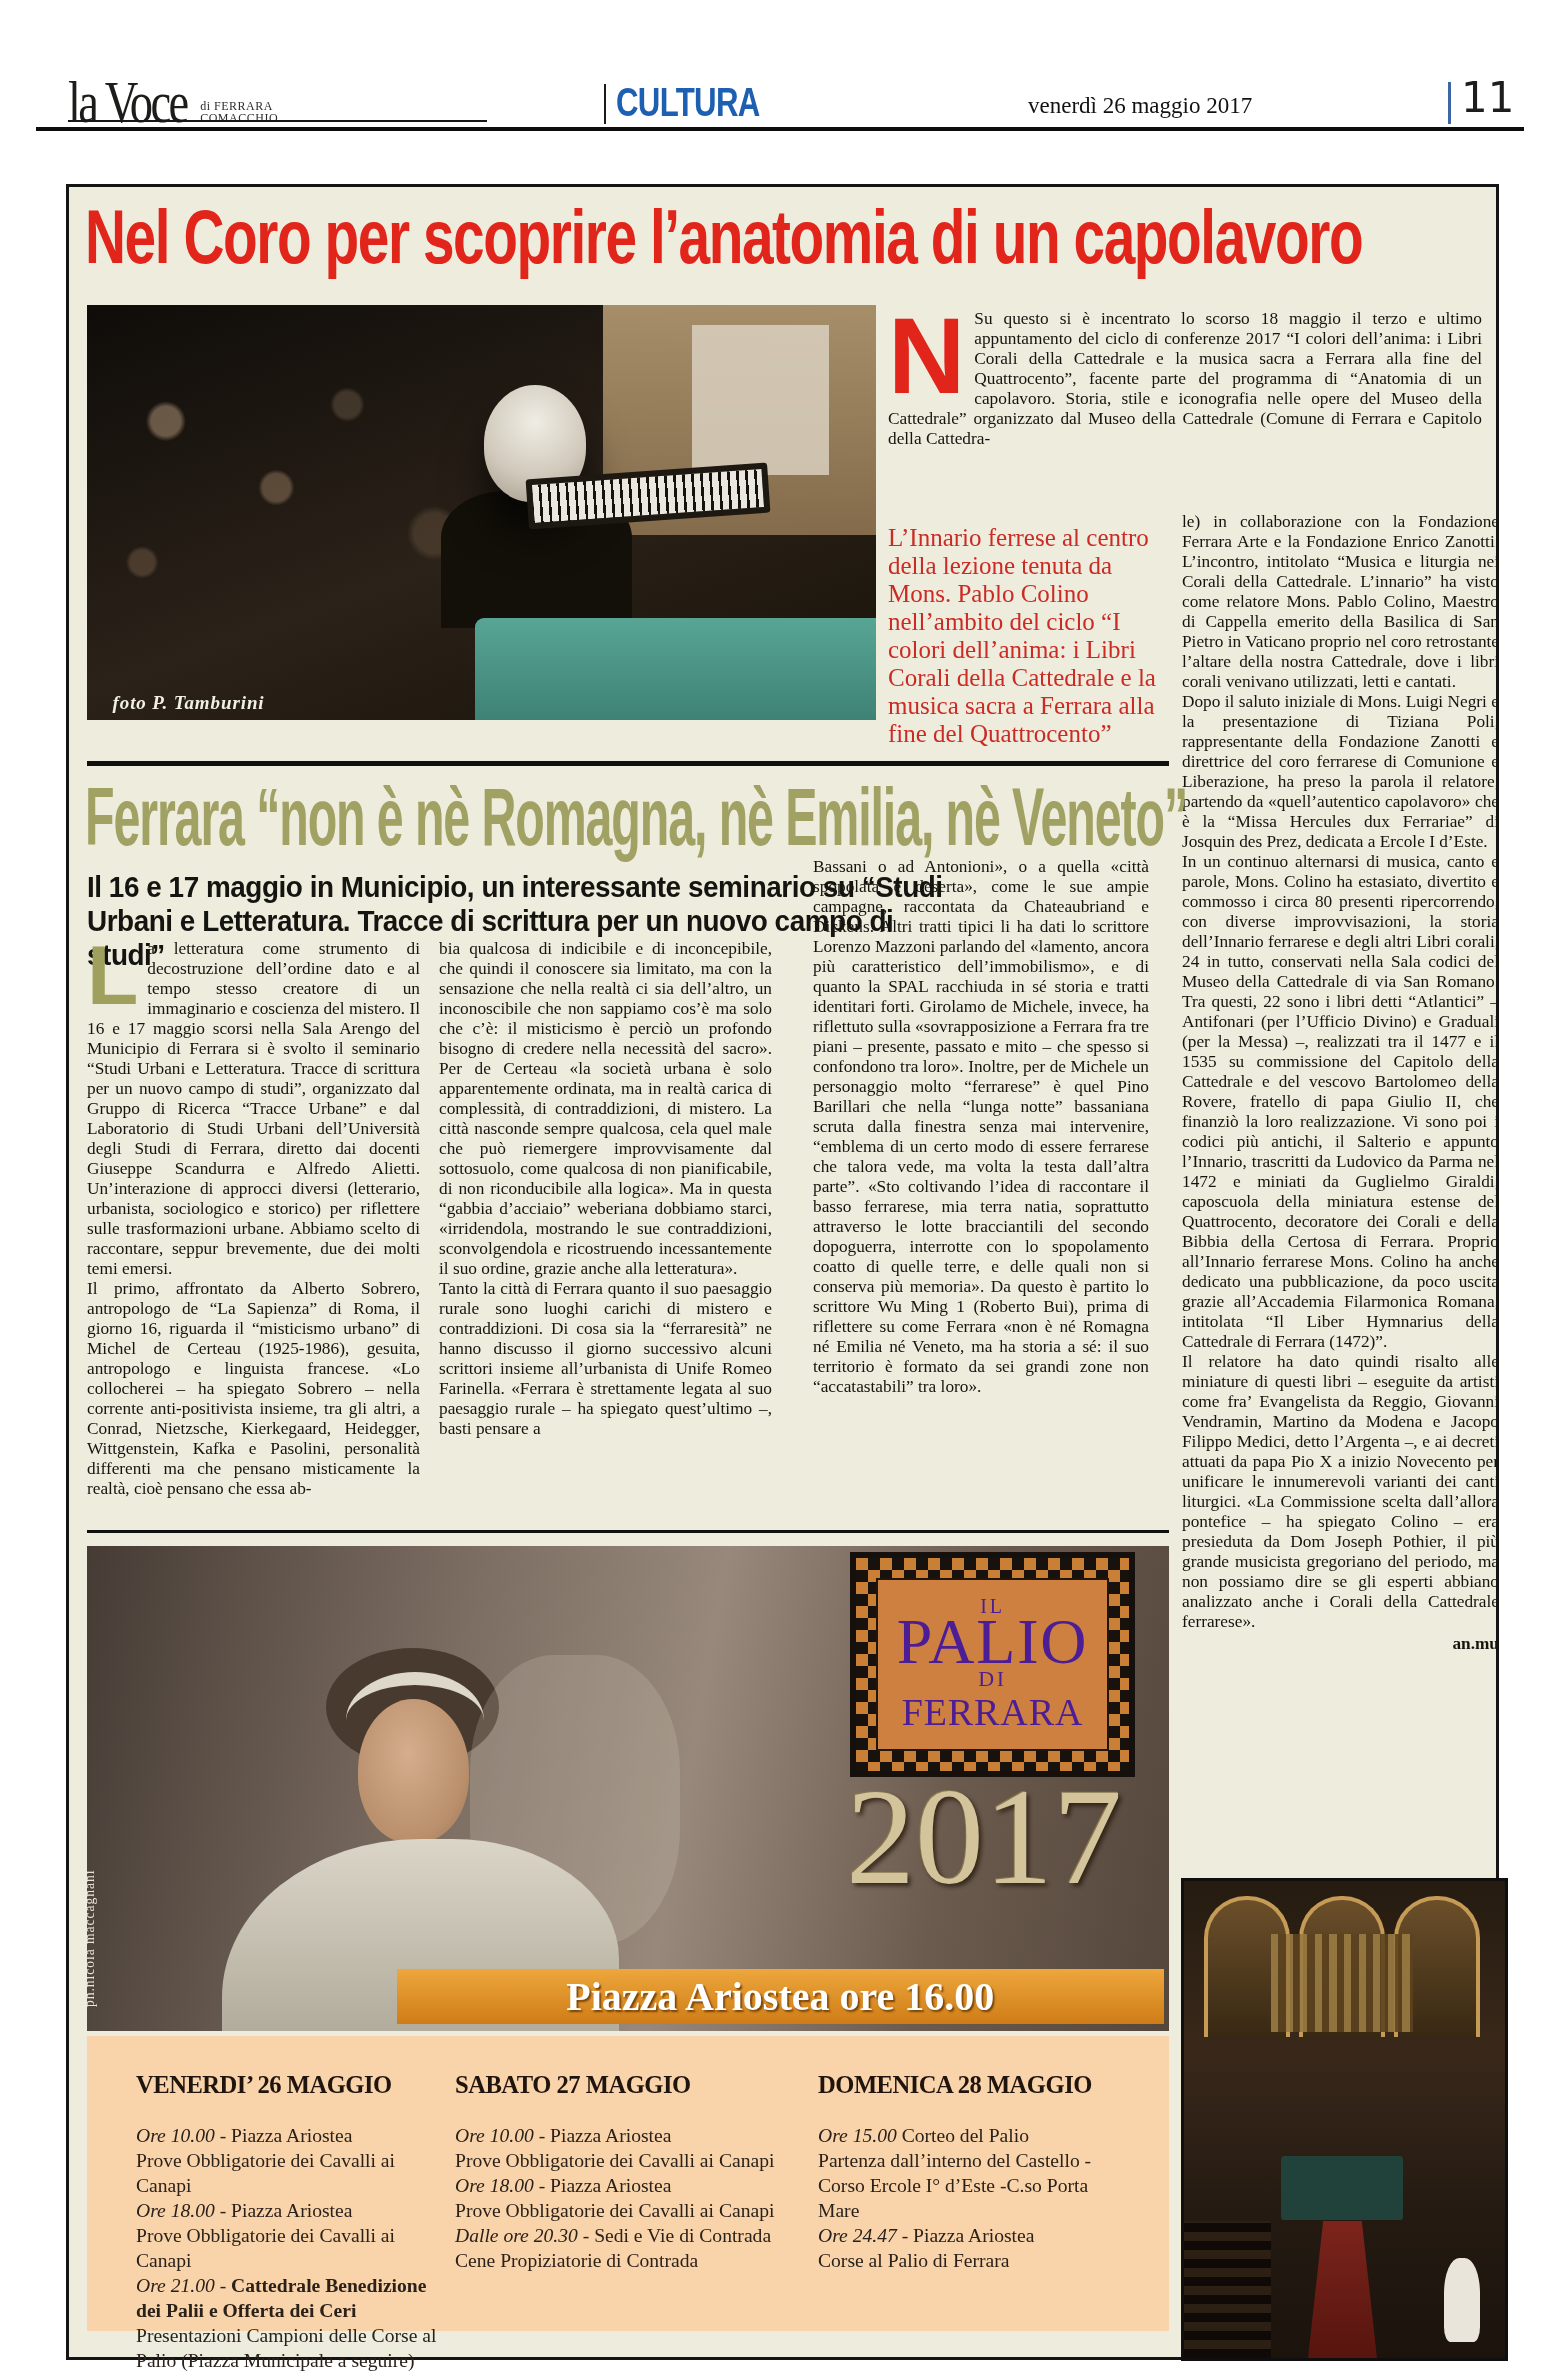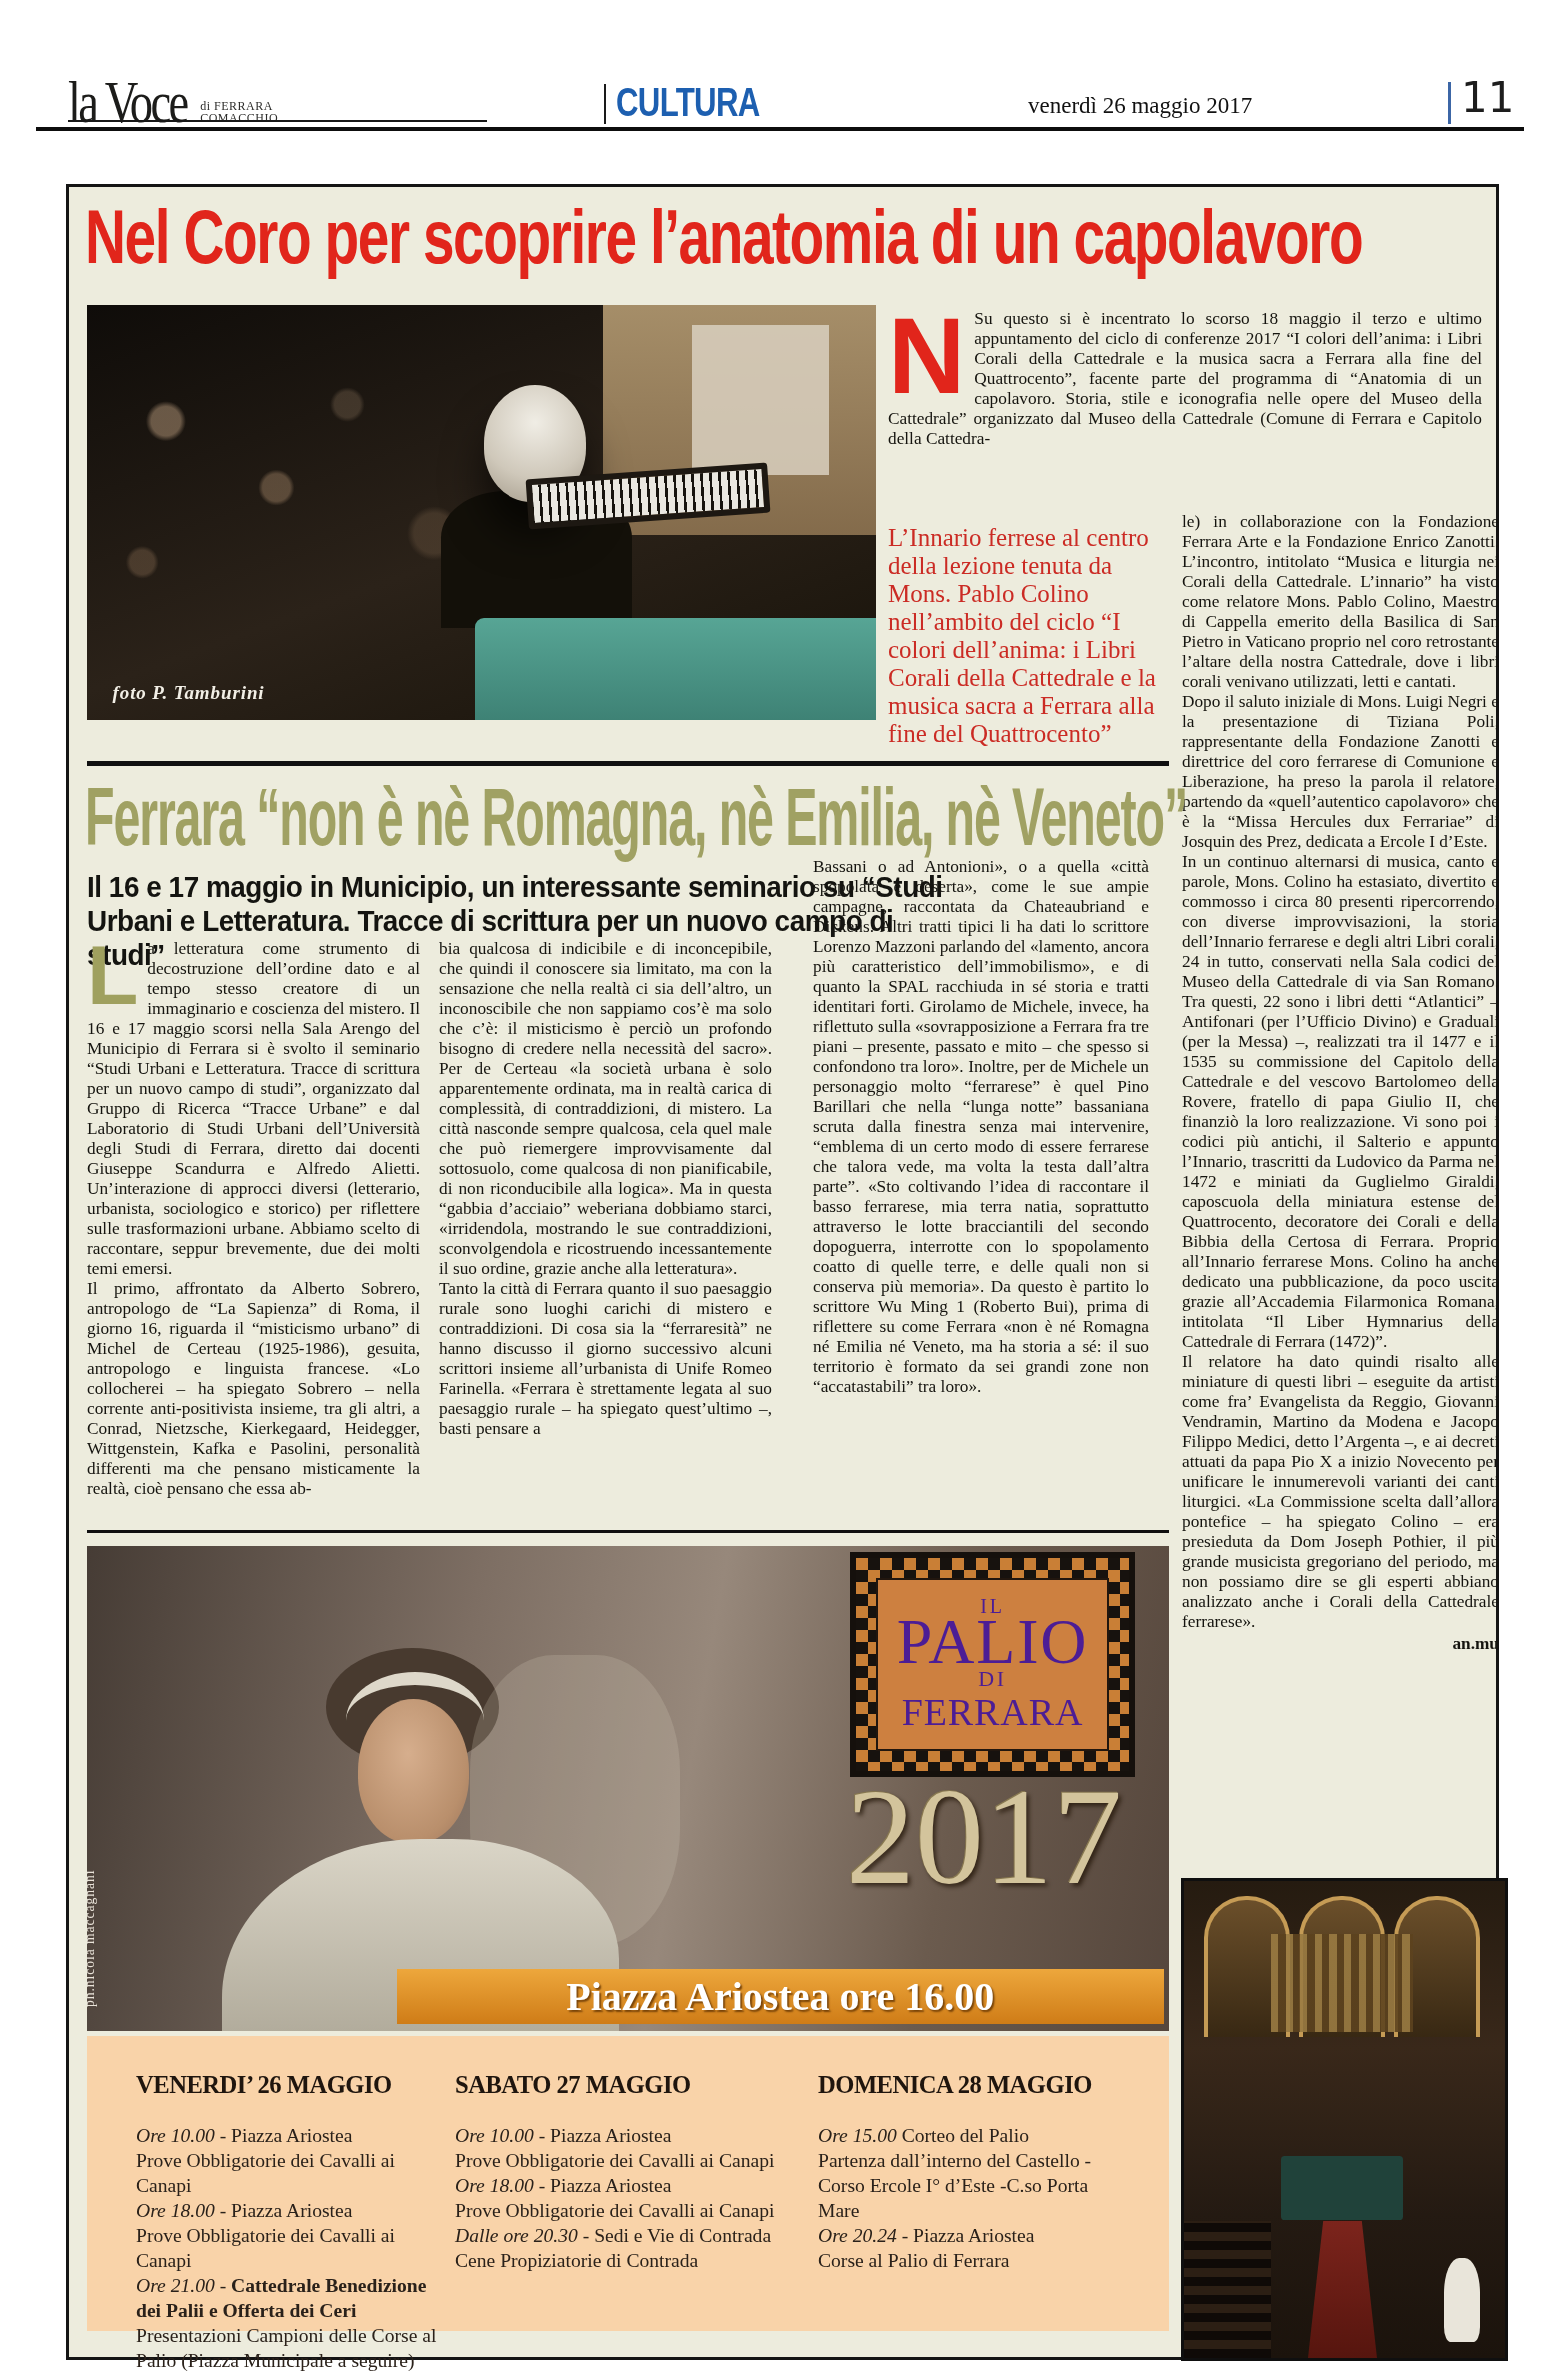--- a/index.html
+++ b/index.html
@@ -30,21 +30,21 @@
       radial-gradient(circle at 7% 62%, rgba(166,132,100,.3) 0 12px, transparent 16.4px),
       radial-gradient(circle at 33% 24%, rgba(150,126,100,.3) 0 12.8px, transparent 17.3px),
       radial-gradient(circle at 44% 55%, rgba(120,96,72,.35) 0 20px, transparent 27px),
       linear-gradient(160deg,#0f0c09 0%,#2b2219 55%,#171209 100%);}
   .p1-wall{position:absolute;right:0;top:0;width:273px;height:230px;background:linear-gradient(#b19870,#8c7250);opacity:.92;}
   .p1-panel{position:absolute;right:47px;top:20px;width:137px;height:150px;background:#d9d0bf;opacity:.85;}
   .p1-head{position:absolute;right:290px;top:80px;width:102px;height:117px;border-radius:50% 50% 46% 46%;background:radial-gradient(circle at 50% 32%,#f0ede5,#cfc8ba 58%,#a39a8a);box-shadow:0 31px 40px rgba(0,0,0,.65);}
   .p1-body{position:absolute;right:244px;top:186px;width:191px;height:137px;border-radius:34% 34% 0 0;background:#131009;}
   .p1-keys{position:absolute;right:107px;top:166px;width:230px;height:38px;border:6.4px solid #1d1812;border-radius:3.6px;background:repeating-linear-gradient(90deg,#e9e7e0 0 6.4px,#16130e 6.4px 9px);transform:rotate(-4deg);}
   .p1-teal{position:absolute;right:0;bottom:0;width:401px;height:102px;background:linear-gradient(#57a595,#3e8275);border-radius:9px 0 0 0;}
-  .photo1 figcaption{position:absolute;left:25.5px;bottom:16px;font-style:italic;font-weight:bold;font-size:19px;color:#f2efe6;letter-spacing:0.9px;text-align:right;}
+  .photo1 figcaption{position:absolute;left:25.5px;bottom:6px;font-style:italic;font-weight:bold;font-size:19px;color:#f2efe6;letter-spacing:0.9px;text-align:right;}
 
   
   .lead{position:absolute;left:819px;top:122px;width:594px;}
   .lead p{margin:0;font-size:17.3px;line-height:20px;text-align:justify;color:#15140f;hyphens:auto;}
   .dropcap{float:left;font-family:"Liberation Sans",sans-serif;font-weight:700;}
   .dc-red{color:#e1251b;font-size:107px;line-height:82px;margin:5.5px 9px 0 0;}
   .dc-olive{color:#9fa05e;font-size:84px;line-height:64px;margin:3.6px 9px 0 0;}
 
   .pullquote{position:absolute;left:819px;top:337px;width:293px;margin:0;font-size:25px;line-height:28px;color:#cb2b24;}
 
@@ -205,21 +205,21 @@
           <p class="ev"><span>Prove Obbligatorie dei Cavalli ai Canapi</span></p>
           <p class="ev"><em>Ore 18.00 - </em><span>Piazza Ariostea</span></p>
           <p class="ev"><span>Prove Obbligatorie dei Cavalli ai Canapi</span></p>
           <p class="ev"><em>Dalle ore 20.30 - </em><span>Sedi e Vie di Contrada</span></p>
           <p class="ev"><span>Cene Propiziatorie di Contrada</span></p>
         </div>
         <div class="day day3">
           <h3 class="day-title">DOMENICA 28 MAGGIO</h3>
           <p class="ev"><em>Ore 15.00 </em><span>Corteo del Palio</span></p>
           <p class="ev"><span>Partenza dall’interno del Castello - Corso Ercole I° d’Este -C.so Porta Mare</span></p>
-          <p class="ev"><em>Ore 20.24 - </em><span>Piazza Ariostea</span></p>
+          <p class="ev"><em>Ore 24.47 - </em><span>Piazza Ariostea</span></p>
           <p class="ev"><span>Corse al Palio di Ferrara</span></p>
         </div>
       </section>
 
     <figure class="photo2">
       <div class="arch a1"></div>
       <div class="arch a2"></div>
       <div class="arch a3"></div>
       <div class="pipes"></div>
       <div class="altar"></div>

